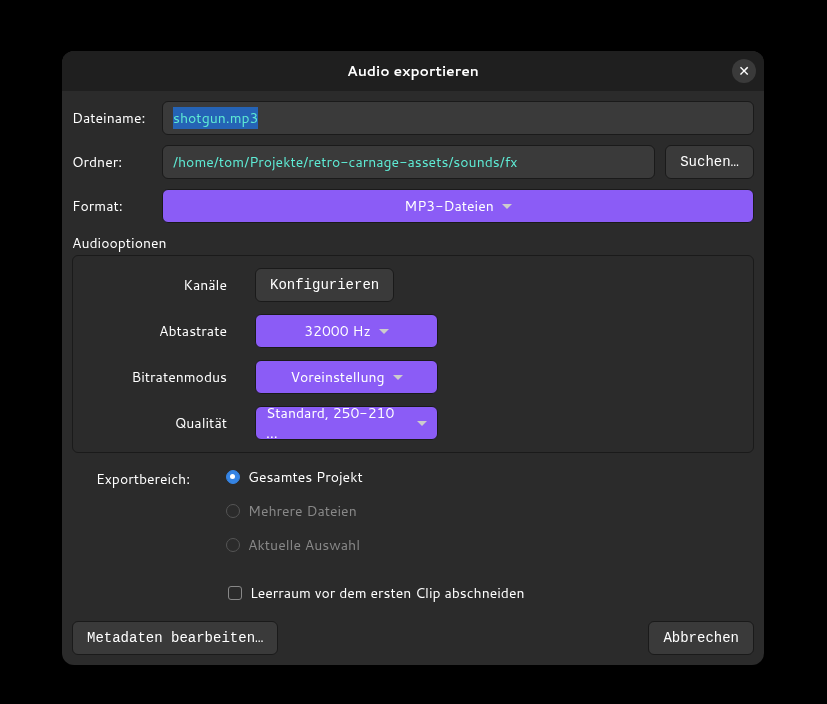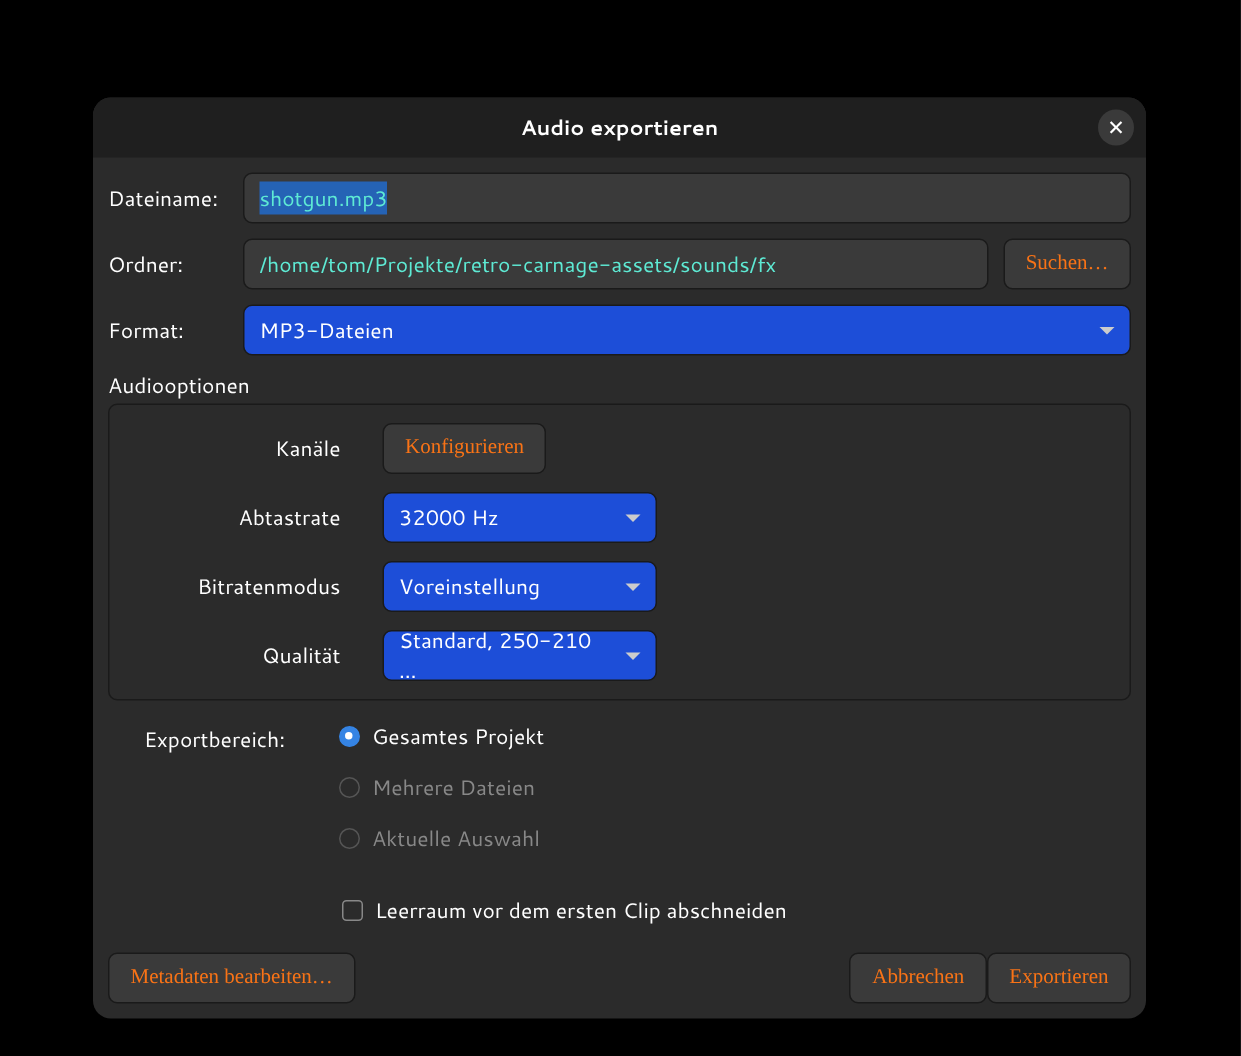--- a/index.html
+++ b/index.html
@@ -12,21 +12,21 @@
   font-family: -apple-system, "Cantarell", "Segoe UI", sans-serif;
   font-size: 14px;
   color: #ffffff;
   width: 827px;
   height: 704px;
   position: relative;
 }
 .dialog {
   position: absolute;
   left: 62px;
-  top: 65px;
+  top: 51px;
   width: 702px;
   background: #2b2b2b;
   border-radius: 12px;
   overflow: hidden;
   box-shadow: 0 2px 12px rgba(0,0,0,0.5);
 }
 .titlebar {
   background: #1f1f1f;
   height: 40px;
   display: flex;
@@ -83,39 +83,39 @@
   font-size: 14px;
   display: flex;
   align-items: center;
 }
 .btn {
   background: #3a3a3a;
   border: 1px solid #1a1a1a;
   border-radius: 6px;
   height: 34px;
   padding: 0 14px;
-  color: #f97316;
-  font-size: 14px;
-  font-family: Liberation Serif, serif;
+  color: #ffffff;
+  font-size: 14px;
+  font-family: Liberation Mono, monospace;
   cursor: pointer;
   display: inline-flex;
   align-items: center;
   justify-content: center;
 }
 .select {
-  background: #1d4ed8;
+  background: #8b5cf6;
   border: 1px solid #1a1a1a;
   border-radius: 6px;
   height: 34px;
   padding: 16px 10px;
   color: #fff;
   font-size: 14px;
   display: flex;
   align-items: center;
-  justify-content: space-between;
+  justify-content: center;
   cursor: pointer;
   gap: 8px;
 }
 .select-full {
   flex: 1;
 }
 .select-med {
   width: 183px;
 }
 .caret {
@@ -322,18 +322,17 @@
 
     <label class="trim-row">
       <span class="checkbox"></span>
       <span>Leerraum vor dem ersten Clip abschneiden</span>
     </label>
 
     <div class="footer">
       <button class="btn">Metadaten bearbeiten…</button>
       <div class="footer-right">
         <button class="btn">Abbrechen</button>
-        <button class="btn">Exportieren</button>
       </div>
     </div>
 
   </div>
 </div>
 
 </body></html>

